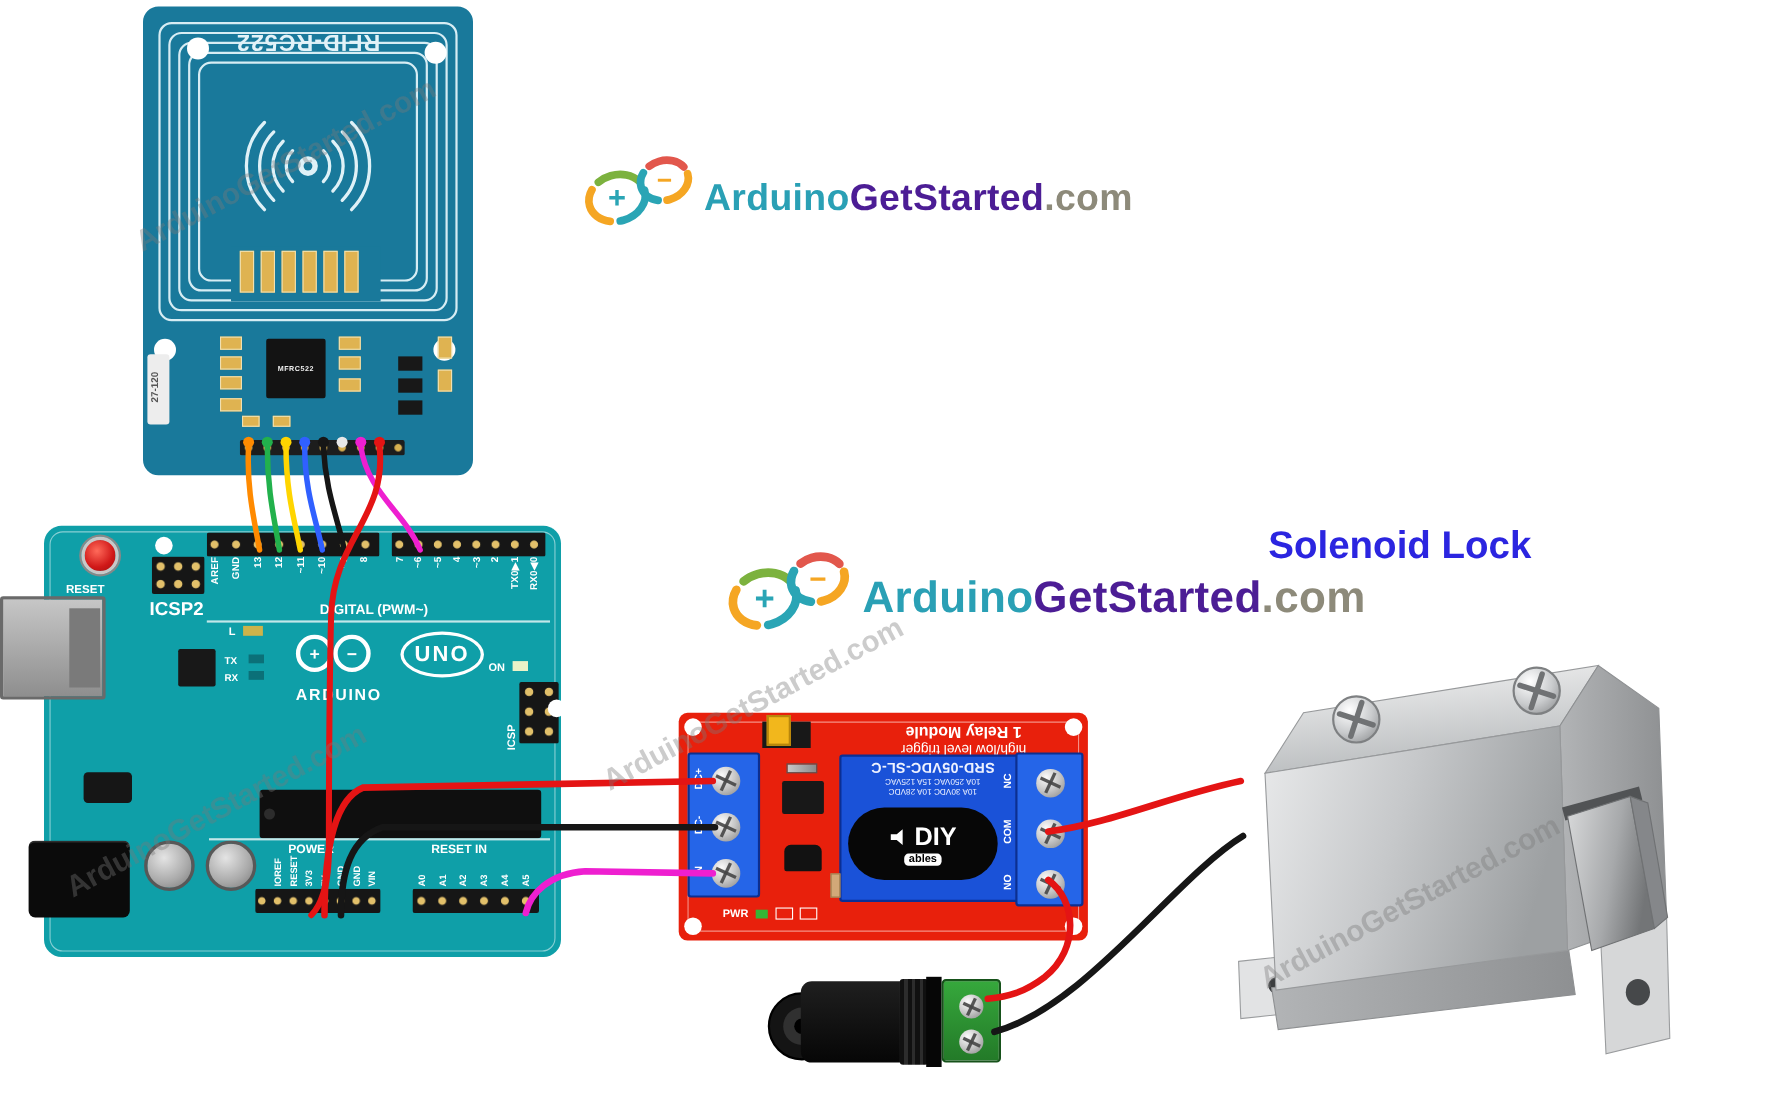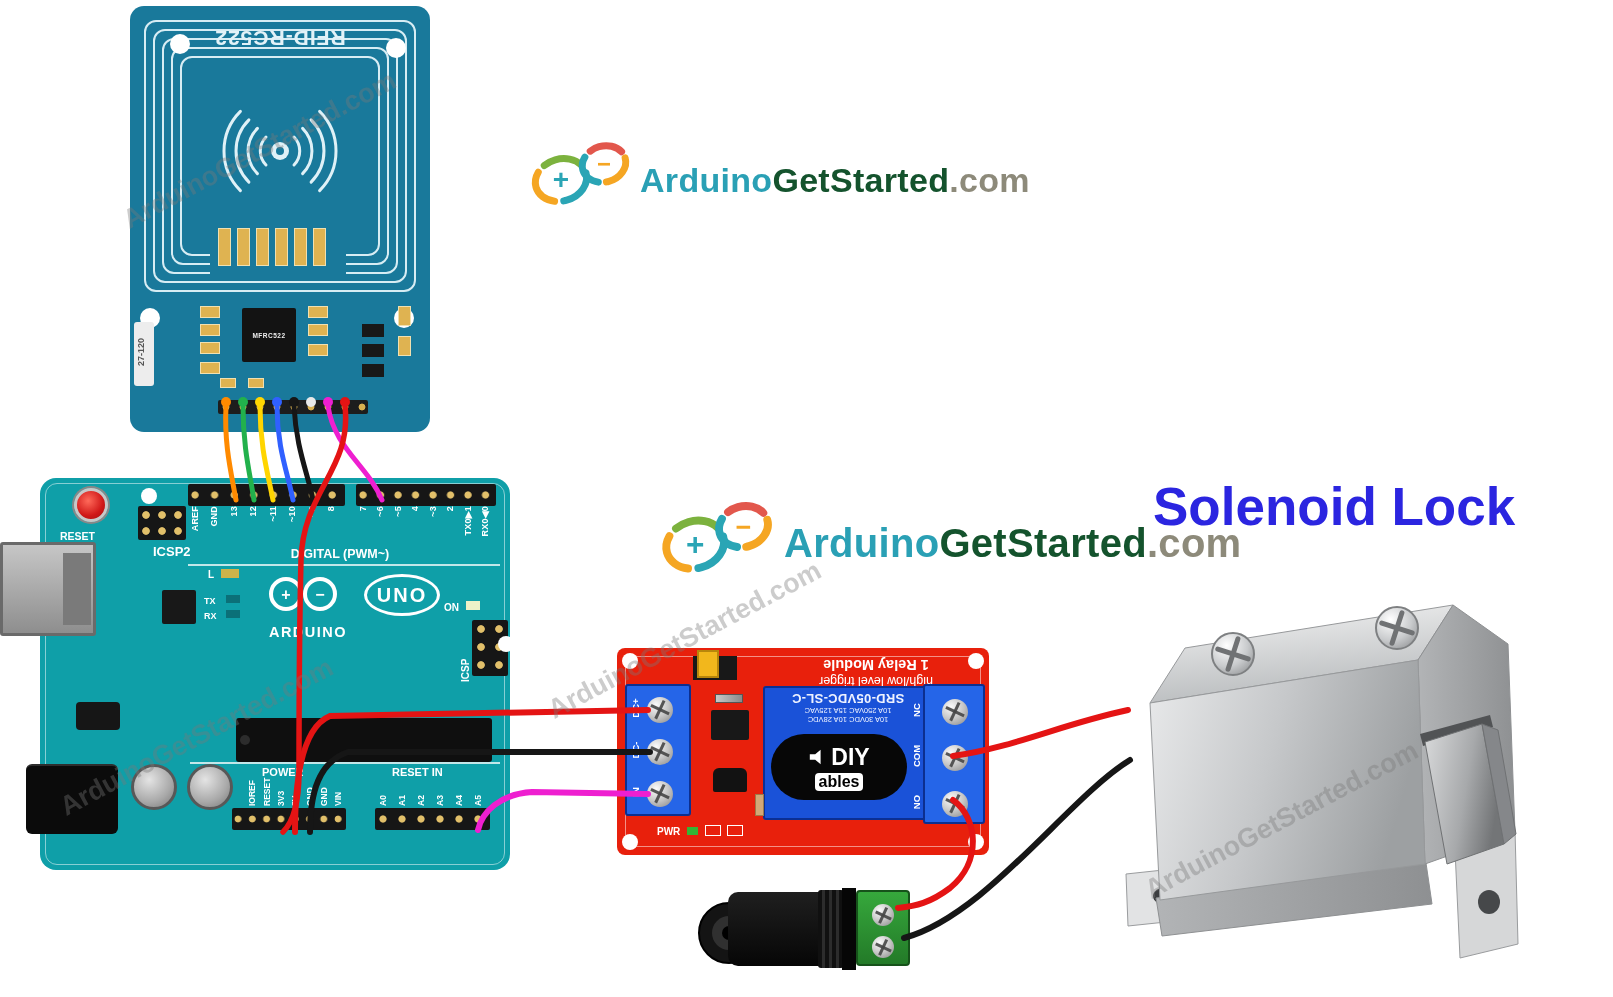--- a/index.html
+++ b/index.html
@@ -29,26 +29,26 @@
   .screw::before,.screw::after{content:"";position:absolute;left:12%;top:44%;width:76%;height:12%;background:rgba(70,70,70,.9)}
   .screw::before{transform:rotate(25deg)}
   .screw::after{transform:rotate(115deg)}
   .usb{background:linear-gradient(180deg,#c6c6c6,#8e8e8e);border:3px solid #6a6a6a;border-radius:3px}
   
   .relay{left:617px;top:648px;width:372px;height:207px;background:#e8200c;border-radius:8px;z-index:2}
   .termblock{background:#2565e8;border:2px solid #0c2f90;border-radius:3px}
   .flip{transform:rotate(180deg)}
   .tlab{width:34px;text-align:center;font-size:9.5px;font-weight:bold;color:#fff;transform:rotate(-90deg);transform-origin:0 0}
   .badge{background:#070707;border-radius:34px;display:flex;flex-direction:column;align-items:center;justify-content:center;gap:2px}
-  .ables{background:#fff;color:#000;font-weight:bold;font-size:16px;padding:0 4px;border-radius:4px}
+  .ables{background:#fff;color:#000;font-weight:bold;font-size:10px;padding:0 4px;border-radius:4px}
   
   .logo-wrap{display:flex;align-items:center;z-index:7}
   .lt{font-weight:bold;letter-spacing:.3px;transform:translateY(9px);white-space:nowrap}
-  .c-teal{color:#2aa0b5}.c-or{color:#14532d}.c-gray{color:#8d8a7a}
-  .big-title{font-weight:bold;z-index:7;white-space:nowrap;font-size:53px}
+  .c-teal{color:#2aa0b5}.c-or{color:#4c1d95}.c-gray{color:#8d8a7a}
+  .big-title{font-weight:bold;z-index:7;white-space:nowrap;font-size:35px}
   .wm{position:absolute;white-space:nowrap;font-weight:bold;font-size:27px;color:rgba(120,120,122,.38);transform:rotate(-28deg);transform-origin:0 0;z-index:9;pointer-events:none}
   svg{display:block}
 </style>
 </head>
 <body>
 
 <div class="canvas">
 
   <div class="a rfid">
     <div class="a ring" style="left:14px;top:14px;width:272px;height:272px"></div>
@@ -121,21 +121,21 @@
 
   <div class="a arduino">
     <div class="a silk" style="left:5px;top:5px;width:460px;height:382px"></div>
     <div class="a usb" style="left:-40px;top:64px;width:96px;height:94px">
       <div class="a" style="left:60px;top:8px;width:28px;height:72px;background:#7a7a7a"></div>
     </div>
     <div class="a" style="left:34px;top:10px;width:34px;height:34px;border-radius:50%;background:radial-gradient(circle at 40% 35%,#ff6a5a,#d01818 60%,#a01010);border:3px solid #c8c8c8;box-shadow:0 0 0 2px #888"></div>
     <div class="a wtxt" style="left:20px;top:52px;font-size:10.5px">RESET</div>
     <div class="a hole" style="left:101px;top:10px;width:16px;height:16px"></div>
     <div class="a dots" style="left:98px;top:28px;width:48px;height:34px;background-image:radial-gradient(circle at 8px 9px,#e2c06a 3.4px,rgba(0,0,0,0) 4.2px);background-size:16px 16px"></div>
-    <div class="a wtxt" style="left:113px;top:66px;font-size:13px">ICSP2</div>
+    <div class="a wtxt" style="left:96px;top:66px;font-size:17px">ICSP2</div>
     <div class="a dots" style="left:148px;top:6px;width:157px;height:22px;background-image:radial-gradient(circle at 7px 11px,#e2c06a 3.2px,rgba(0,0,0,0) 4px);background-size:19.6px 22px"></div>
     <div class="a dots" style="left:316px;top:6px;width:140px;height:22px;background-image:radial-gradient(circle at 7px 11px,#e2c06a 3.2px,rgba(0,0,0,0) 4px);background-size:17.5px 22px"></div>
     <span class="a dlab" style="left:150px">AREF</span>
     <span class="a dlab" style="left:169px">GND</span>
     <span class="a dlab" style="left:189px">13</span>
     <span class="a dlab" style="left:208px">12</span>
     <span class="a dlab" style="left:228px">~11</span>
     <span class="a dlab" style="left:247px">~10</span>
     <span class="a dlab" style="left:267px">~9</span>
     <span class="a dlab" style="left:286px">8</span>

